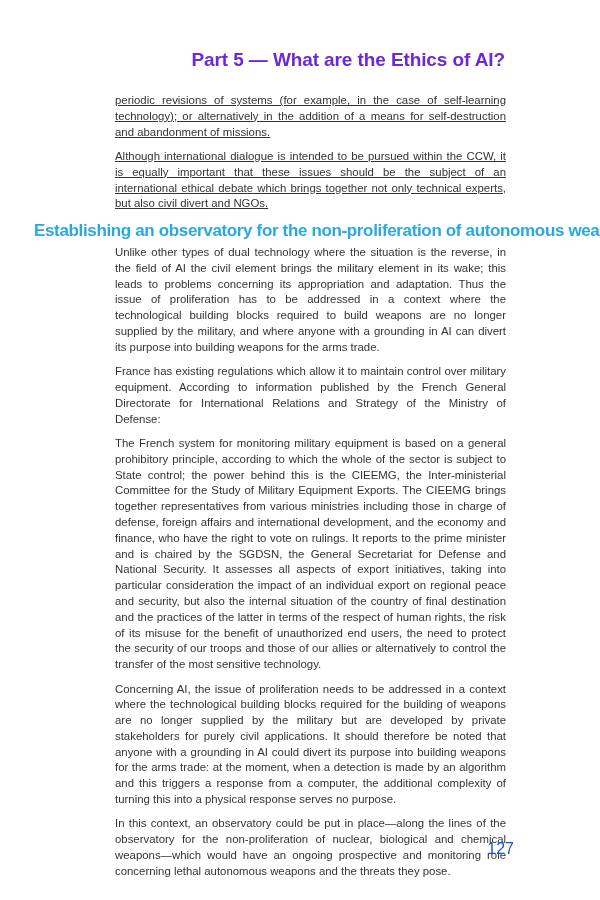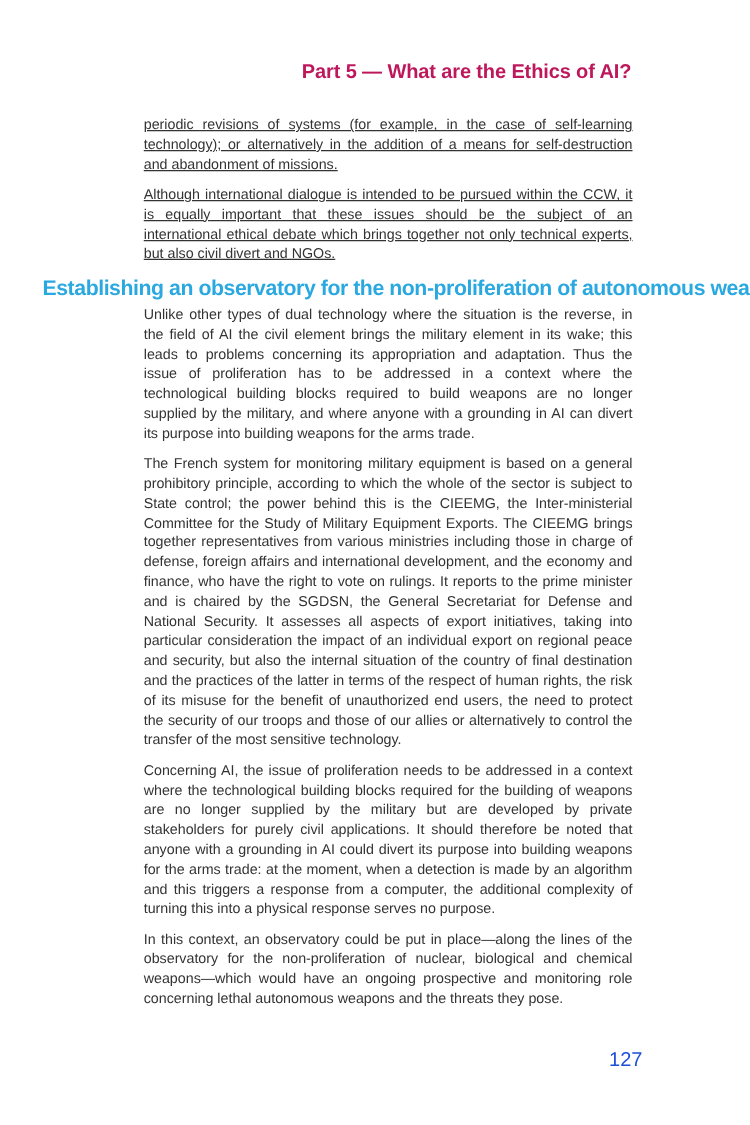--- a/index.html
+++ b/index.html
@@ -12,23 +12,23 @@
       height: 900px;
       position: relative;
       overflow: hidden;
       font-family: "Liberation Sans", "DejaVu Sans", sans-serif;
       color: #2b2b2b;
     }
     .page-header {
       position: absolute;
       top: 49px;
       right: 95px;
-      font-size: 16px;
+      font-size: 19px;
       font-weight: bold;
-      color: #be185d;
+      color: #6d28d9;
       letter-spacing: -0.1px;
       white-space: nowrap;
       text-align: center;
     }
     .body-col {
       position: absolute;
       left: 115px;
       width: 391px;
       font-size: 11.4px;
       line-height: 15.8px;
@@ -65,18 +65,19 @@
 
 <div class="body-col block-1">
   <p>periodic revisions of systems (for example, in the case of self-learning technology); or alternatively in the addition of a means for self-destruction and abandonment of missions.</p>
   <p>Although international dialogue is intended to be pursued within the CCW, it is equally important that these issues should be the subject of an international ethical debate which brings together not only technical experts, but also civil divert and NGOs.</p>
 </div>
 
 <div class="section-heading">Establishing an observatory for the non-proliferation of autonomous weapons</div>
 
 <div class="body-col block-2">
   <p>Unlike other types of dual technology where the situation is the reverse, in the field of AI the civil element brings the military element in its wake; this leads to problems concerning its appropriation and adaptation. Thus the issue of proliferation has to be addressed in a context where the technological building blocks required to build weapons are no longer supplied by the military, and where anyone with a grounding in AI can divert its purpose into building weapons for the arms trade.</p>
+  <p>France has existing regulations which allow it to maintain control over military equipment. According to information published by the French General Directorate for International Relations and Strategy of the Ministry of Defense:</p>
   <p>The French system for monitoring military equipment is based on a general prohibitory principle, according to which the whole of the sector is subject to State control; the power behind this is the CIEEMG, the Inter-ministerial Committee for the Study of Military Equipment Exports. The CIEEMG brings together representatives from various ministries including those in charge of defense, foreign affairs and international development, and the economy and finance, who have the right to vote on rulings. It reports to the prime minister and is chaired by the SGDSN, the General Secretariat for Defense and National Security. It assesses all aspects of export initiatives, taking into particular consideration the impact of an individual export on regional peace and security, but also the internal situation of the country of final destination and the practices of the latter in terms of the respect of human rights, the risk of its misuse for the benefit of unauthorized end users, the need to protect the security of our troops and those of our allies or alternatively to control the transfer of the most sensitive technology.</p>
   <p>Concerning AI, the issue of proliferation needs to be addressed in a context where the technological building blocks required for the building of weapons are no longer supplied by the military but are developed by private stakeholders for purely civil applications. It should therefore be noted that anyone with a grounding in AI could divert its purpose into building weapons for the arms trade: at the moment, when a detection is made by an algorithm and this triggers a response from a computer, the additional complexity of turning this into a physical response serves no purpose.</p>
   <p>In this context, an observatory could be put in place—along the lines of the observatory for the non-proliferation of nuclear, biological and chemical weapons—which would have an ongoing prospective and monitoring role concerning lethal autonomous weapons and the threats they pose.</p>
 </div>
 
 <div class="page-number">127</div>
 
 </body></html>

